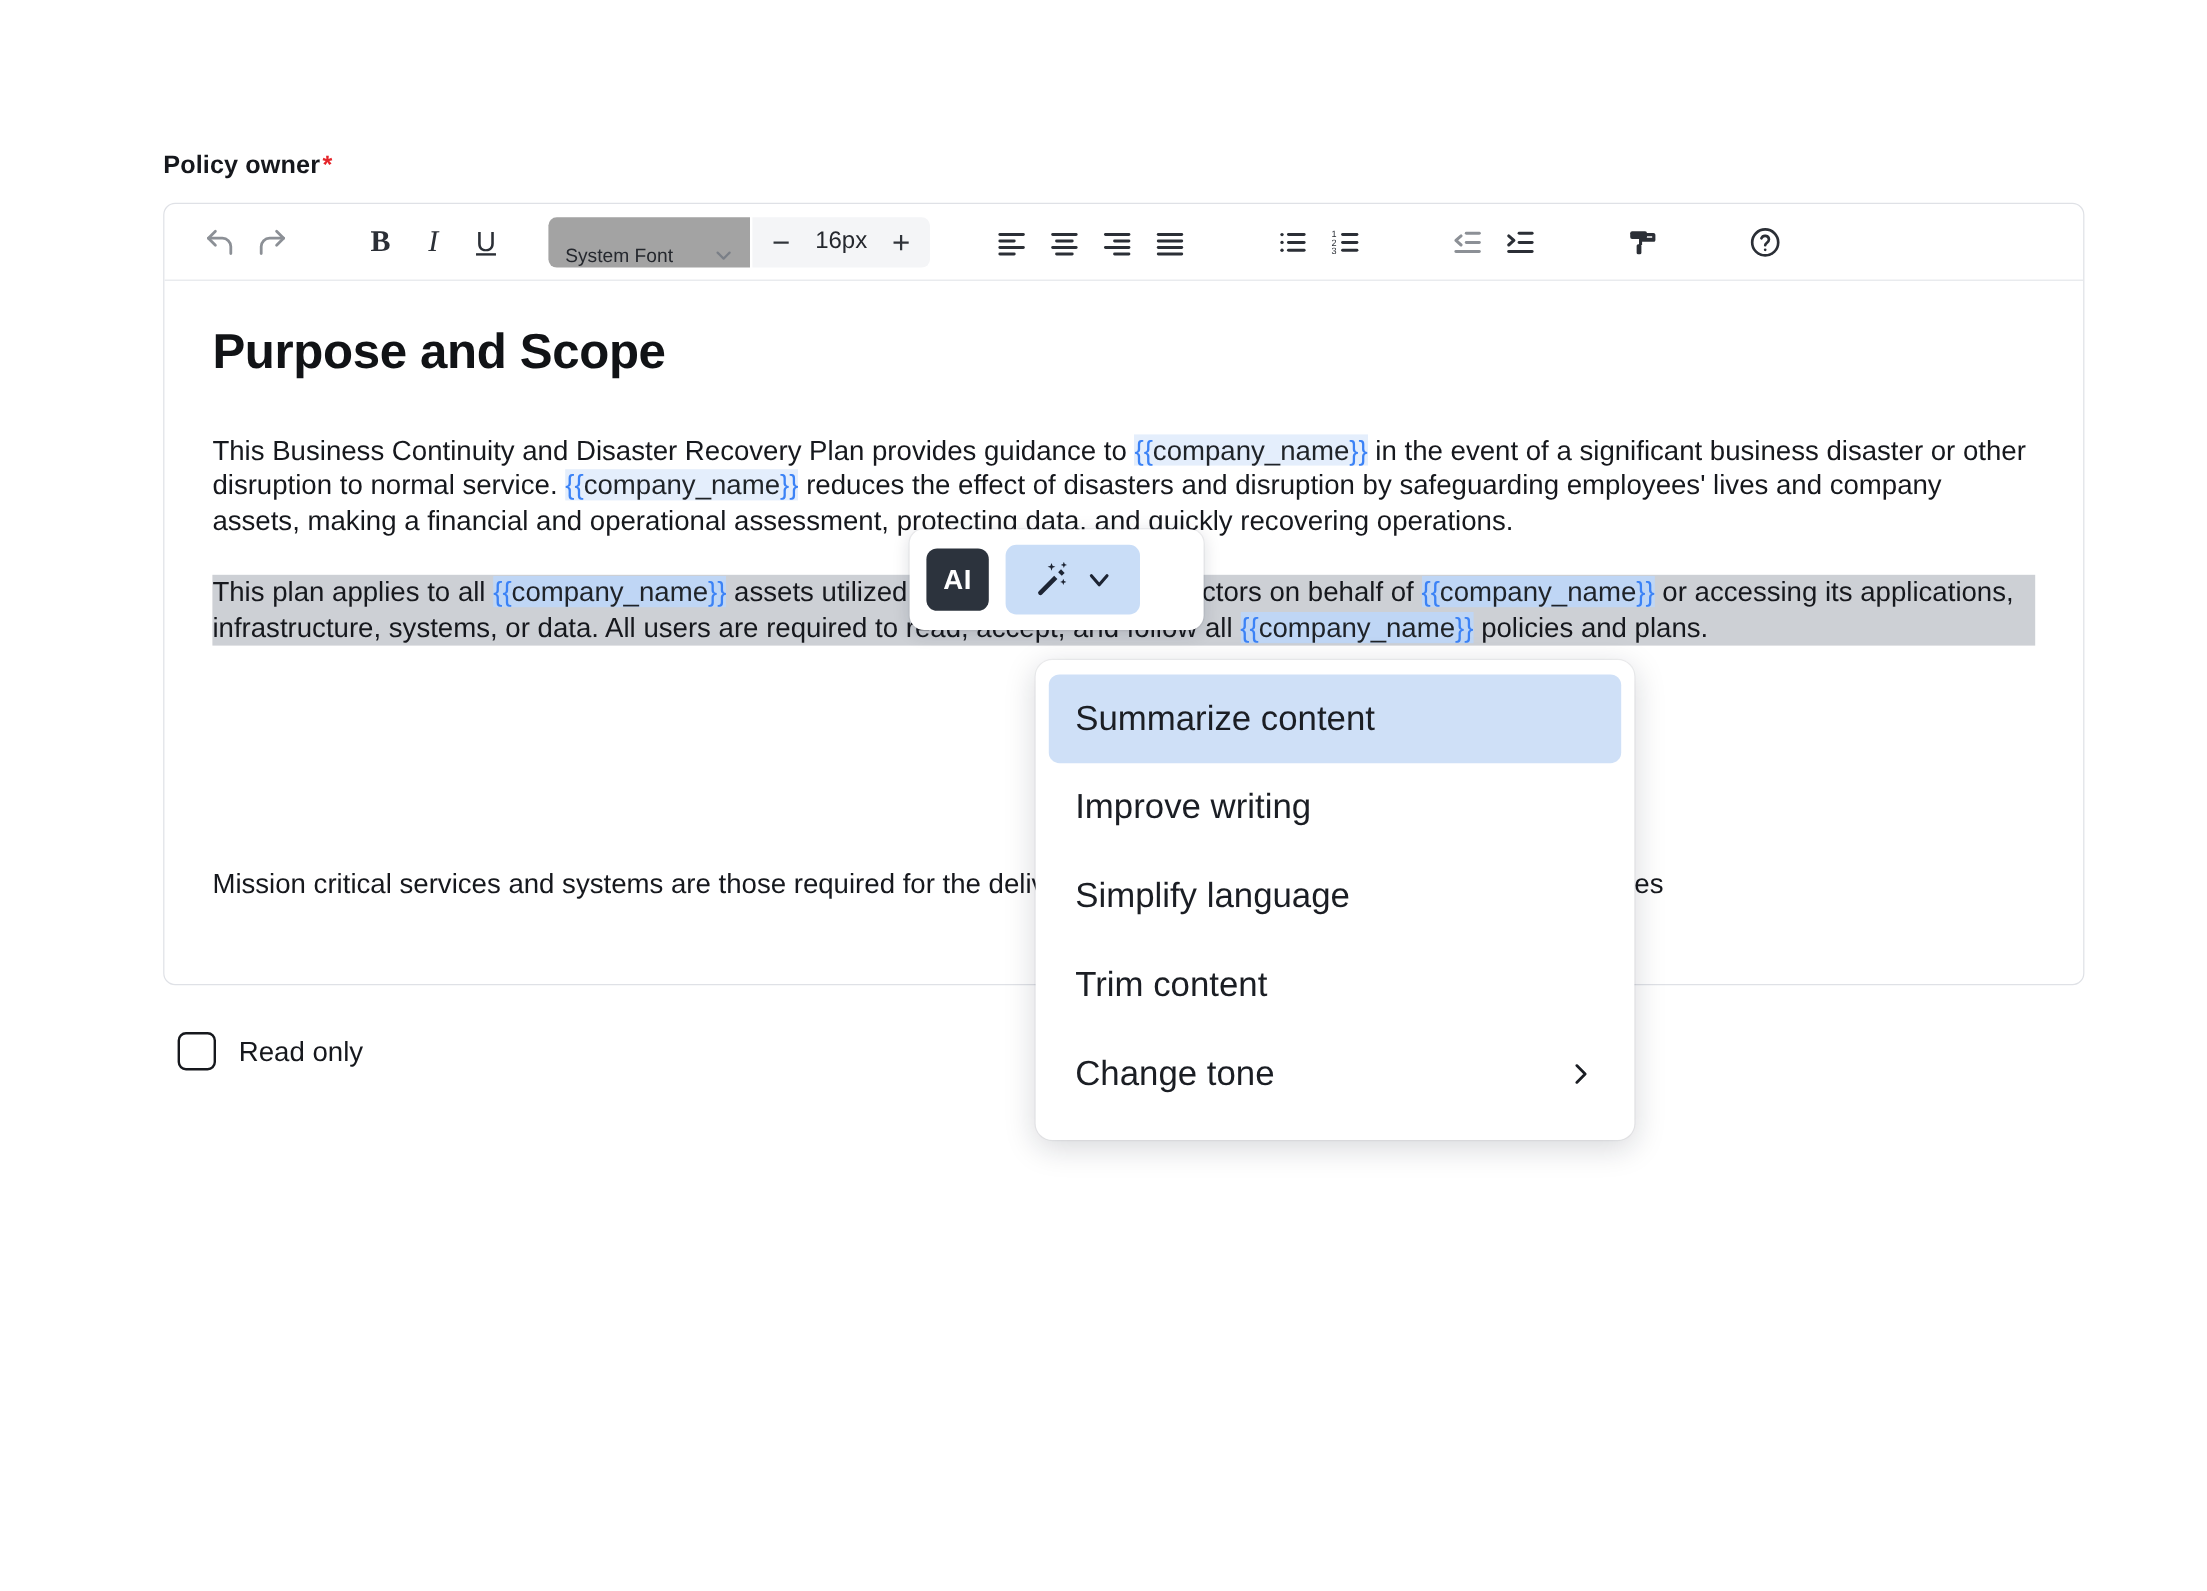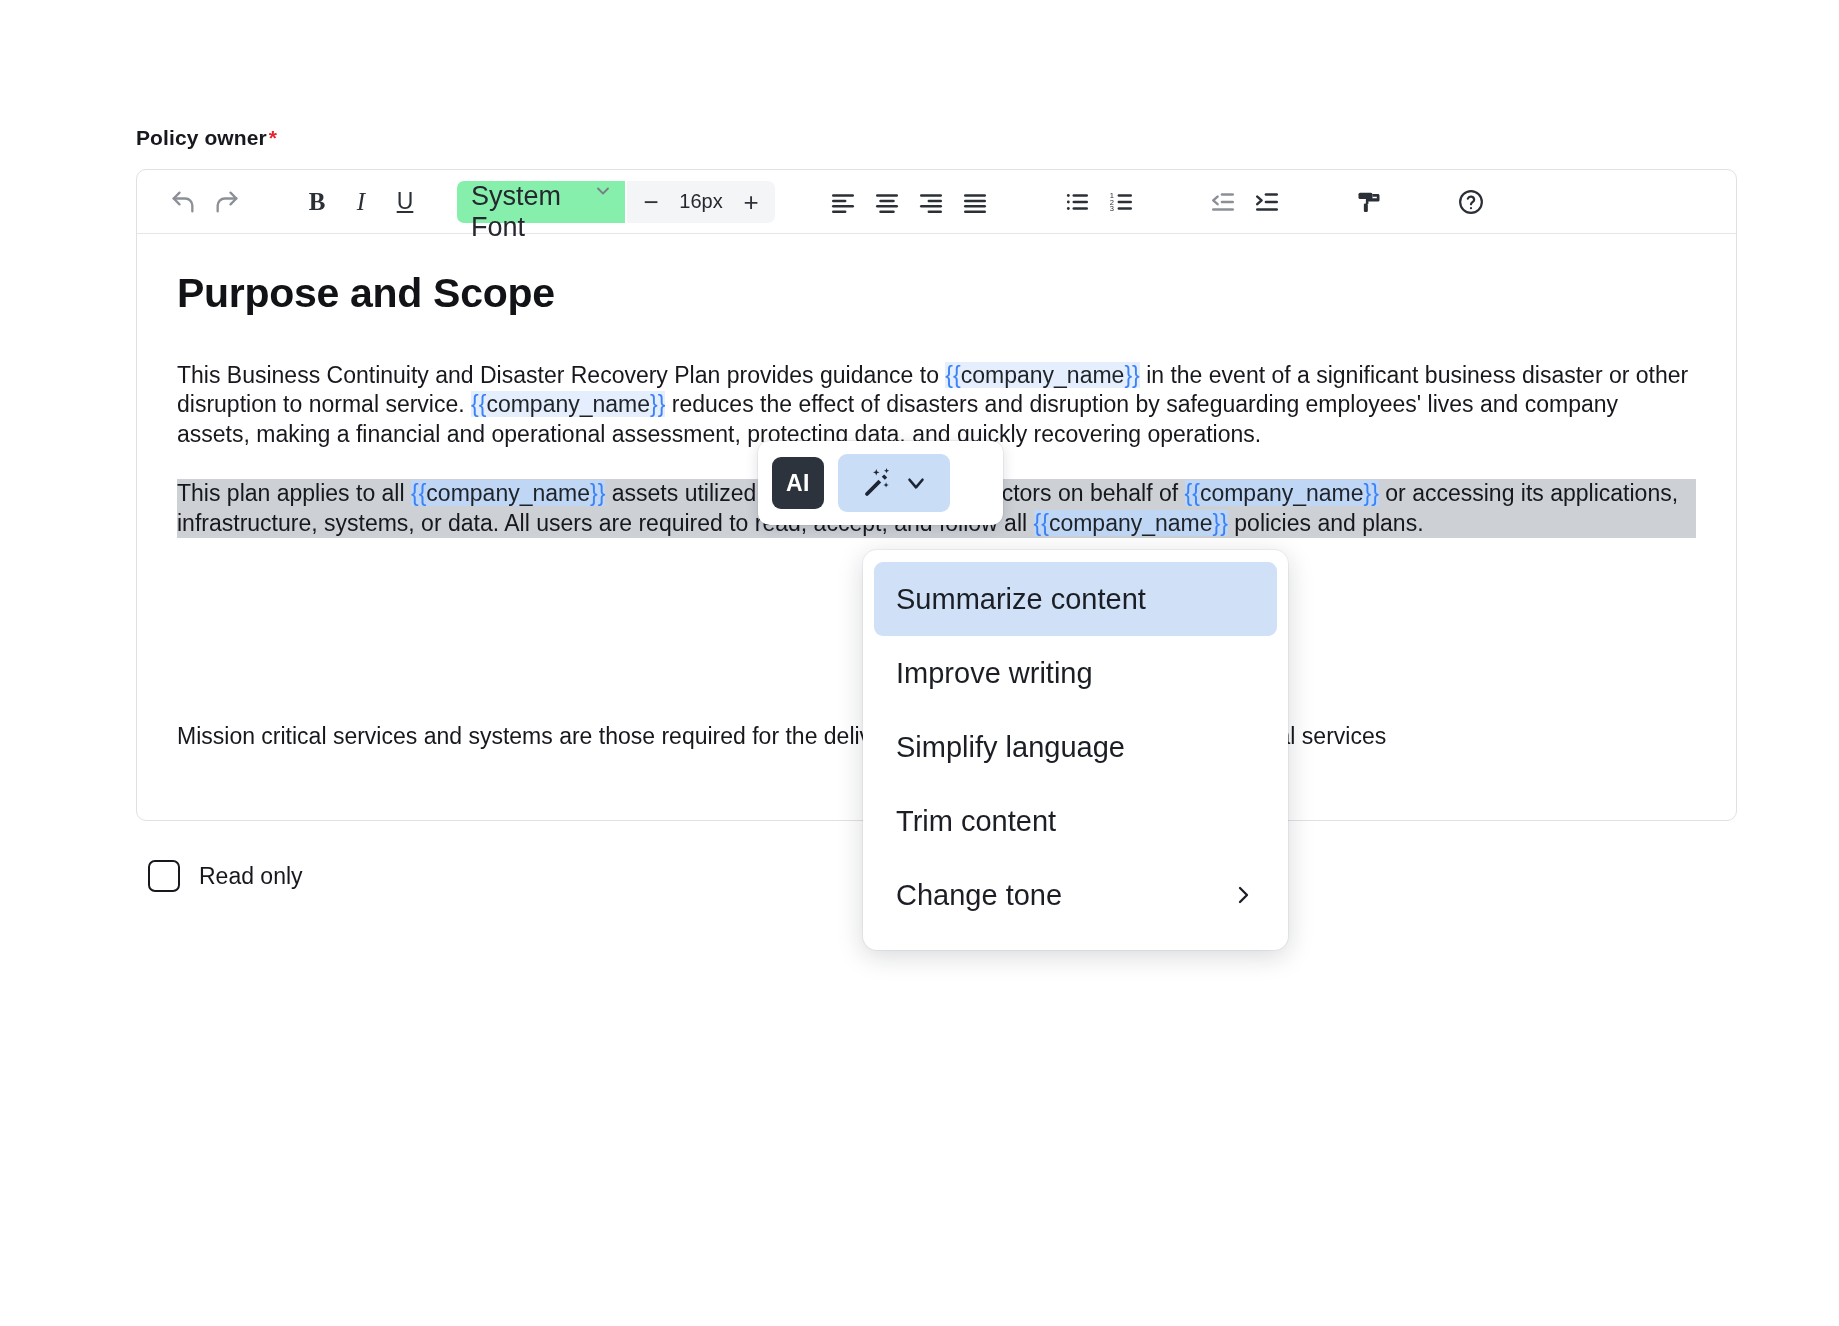--- a/index.html
+++ b/index.html
@@ -80,28 +80,28 @@
   .tb-gap-m { width: 30px; flex: none; }
   .tb-gap-l { width: 46px; flex: none; }
   .tb-gap-xl { width: 58px; flex: none; }
 
   .bold-g { font-size: 25px; font-weight: 700; font-family: "Liberation Serif", serif; }
   .ital-g { font-size: 25px; font-style: italic; font-family: "Liberation Serif", serif; }
   .und-g  { font-size: 23px; text-decoration: underline; font-family: "Liberation Sans", sans-serif; }
 
   
   .font-select {
-    display: flex; align-items: flex-start;
+    display: flex; align-items: flex-end;
     justify-content: space-between;
     width: 168px; height: 42px;
-    background: #86efac;
+    background: #a3a3a3;
     border-radius: 7px 0 0 7px;
     padding: 0 12px 0 14px;
     cursor: pointer;
-    font-size: 27px;
+    font-size: 16px;
     color: #25282e;
   }
   .font-size-group {
     display: flex; align-items: center;
     height: 42px;
     background: #f4f5f7;
     border-radius: 0 7px 7px 0;
     margin-left: 2px;
     padding: 0 6px;
     gap: 2px;
@@ -210,21 +210,21 @@
     background: #c9ddf7;
     border-radius: 9px;
     cursor: pointer;
     color: #1d2433;
   }
 
   
   .ai-menu {
     position: absolute;
     left: 863px; top: 550px;
-    width: 425px;
+    width: 499px;
     background: #ffffff;
     border-radius: 14px;
     box-shadow: 0 6px 26px rgba(16,24,40,.17), 0 0 0 1px rgba(16,24,40,.05);
     padding: 12px 11px 18px 11px;
   }
   .ai-menu-item {
     display: flex; align-items: center; justify-content: space-between;
     height: 74px;
     padding: 0 22px;
     border-radius: 9px;

